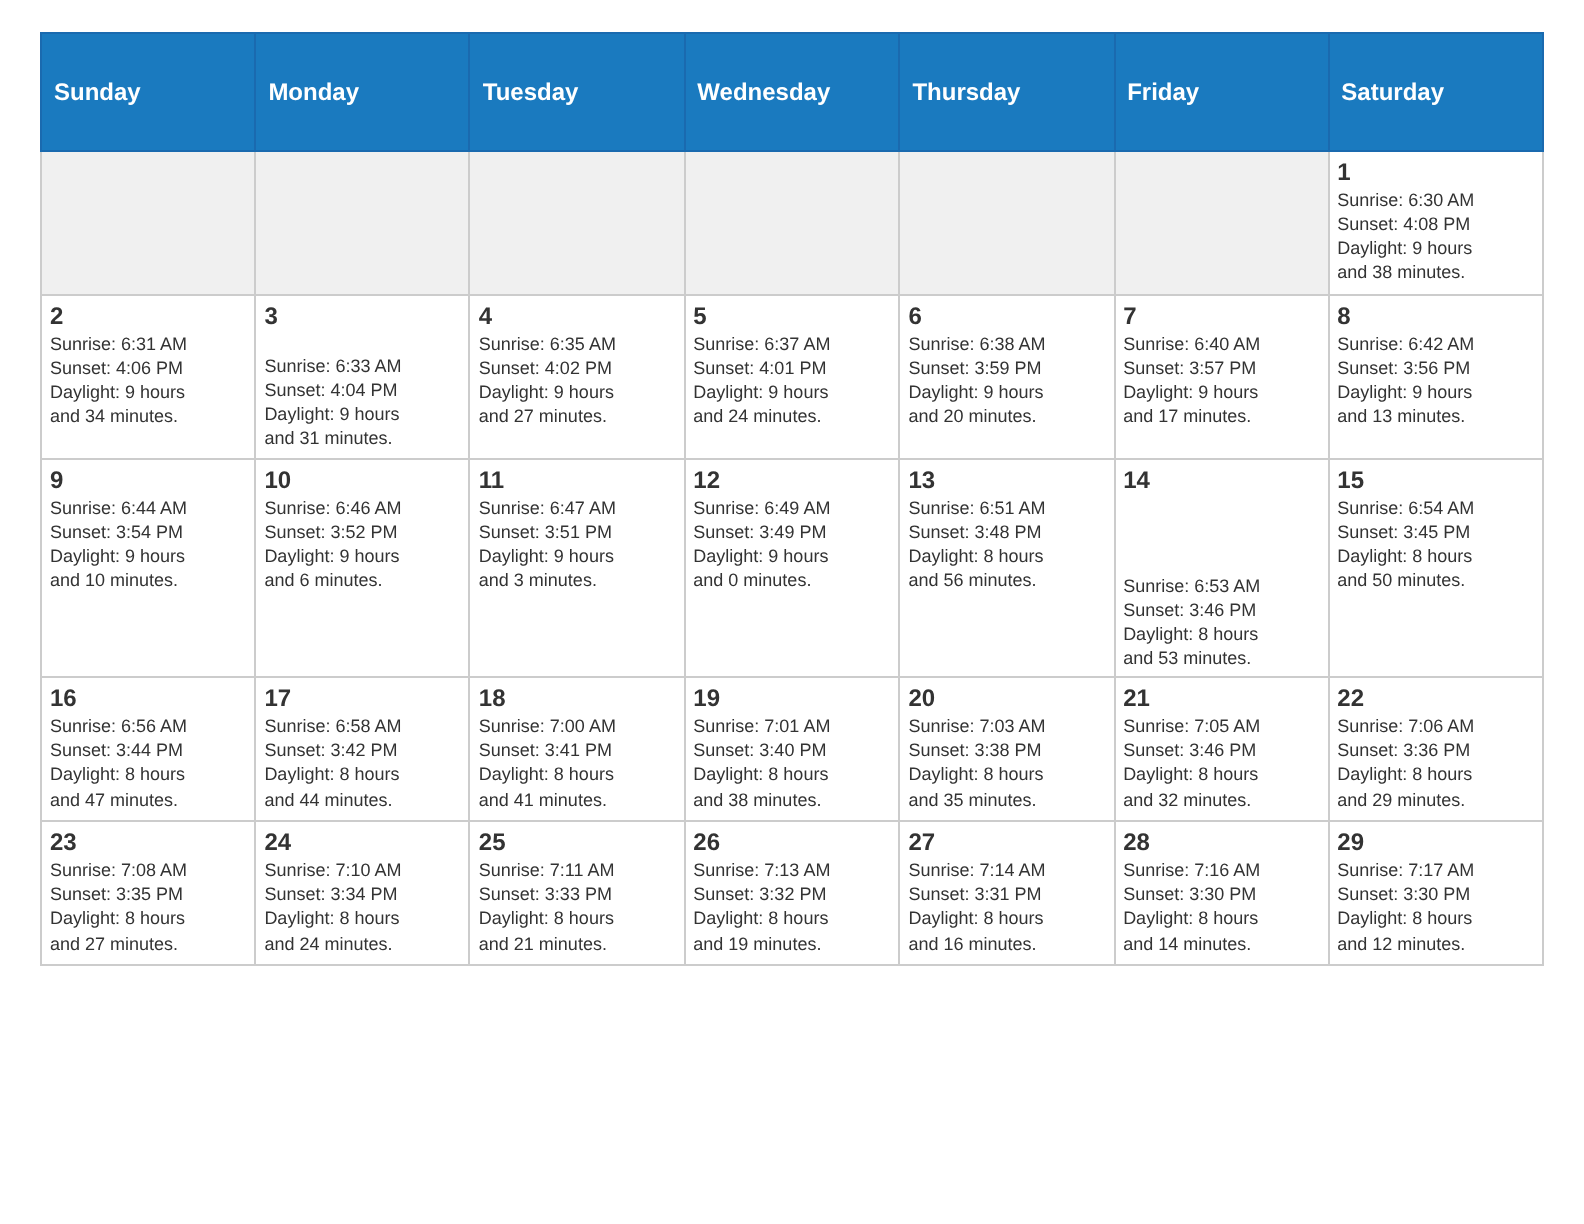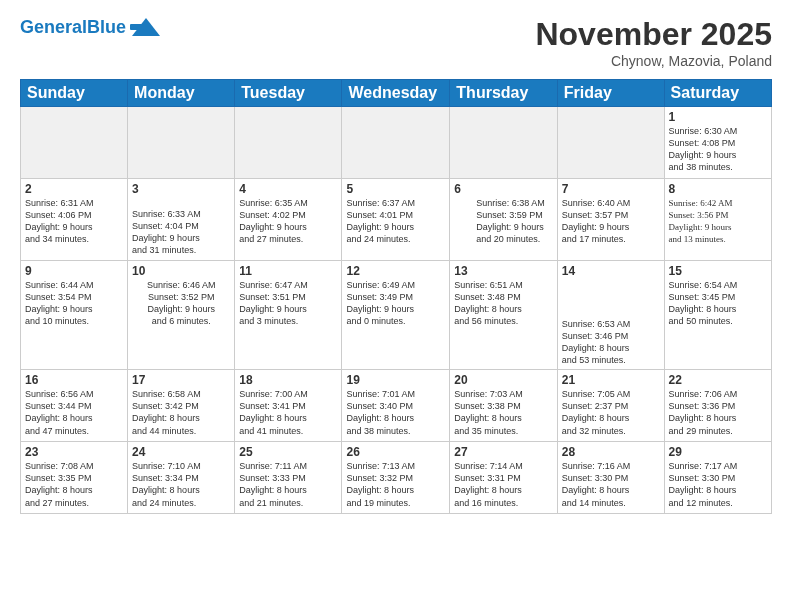--- a/index.html
+++ b/index.html
@@ -49,23 +49,23 @@
       color: #555;
     }
     .calendar {
       width: 100%;
       border-collapse: collapse;
       border: 1px solid #ccc;
     }
     .calendar th {
       background: #1a7abf;
       color: #fff;
-      font-size: 16px;
+      font-size: 12px;
       font-weight: bold;
-      padding: 4px 6px;
+      padding: 22px 6px;
       border: 1px solid #1a6aaf;
       text-align: left;
     }
     .calendar td {
       border: 1px solid #ccc;
       vertical-align: top;
       padding: 3px 4px;
       font-size: 9.5px;
       color: #333;
       background: #fff;
@@ -88,37 +88,20 @@
       line-height: 1.35;
     }
     .last-row td {
       height: 60px;
     }
   </style>
 </head>
 <body>
 
 <div class="page">
-  <div class="header">
-    <div class="logo">
-      <div style="display:flex;align-items:center;gap:4px;">
-        <span class="logo-text">
-          <span>General</span><span style="color:#1a7abf;">Blue</span>
-        </span>
-        <svg width="32" height="22" viewBox="0 0 32 22">
-          <polygon points="16,2 30,20 2,20" fill="#1a7abf"></polygon>
-          <rect x="0" y="8" width="14" height="6" fill="#1a7abf" rx="1"></rect>
-        </svg>
-      </div>
-    </div>
-    <div class="title-block">
-      <div class="month-title">November 2025</div>
-      <div class="subtitle">Chynow, Mazovia, Poland</div>
-    </div>
-  </div>
 
   <table class="calendar">
     <thead>
       <tr>
       <th>Sunday</th>
           <th>Monday</th>
           <th>Tuesday</th>
           <th>Wednesday</th>
           <th>Thursday</th>
           <th>Friday</th>
@@ -165,51 +148,51 @@
           </td>
           <td>
             <span class="day-num">5</span>
             <div class="day-info" style="white-space: pre-line;">Sunrise: 6:37 AM
 Sunset: 4:01 PM
 Daylight: 9 hours
 and 24 minutes.</div>
           </td>
           <td>
             <span class="day-num">6</span>
-            <div class="day-info" style="white-space: pre-line; margin-left: 22px;">Sunrise: 6:38 AM
+            <div class="day-info" style="white-space: pre-line;">Sunrise: 6:38 AM
 Sunset: 3:59 PM
 Daylight: 9 hours
 and 20 minutes.</div>
           </td>
           <td>
             <span class="day-num">7</span>
             <div class="day-info" style="white-space: pre-line;">Sunrise: 6:40 AM
 Sunset: 3:57 PM
 Daylight: 9 hours
 and 17 minutes.</div>
           </td>
           <td>
             <span class="day-num">8</span>
-            <div class="day-info" style="white-space: pre-line; font-family: Liberation Serif, serif;">Sunrise: 6:42 AM
+            <div class="day-info" style="white-space: pre-line;">Sunrise: 6:42 AM
 Sunset: 3:56 PM
 Daylight: 9 hours
 and 13 minutes.</div>
           </td>
         </tr>
         <tr>
           <td>
             <span class="day-num">9</span>
             <div class="day-info" style="white-space: pre-line;">Sunrise: 6:44 AM
 Sunset: 3:54 PM
 Daylight: 9 hours
 and 10 minutes.</div>
           </td>
           <td>
             <span class="day-num">10</span>
-            <div class="day-info" style="white-space: pre-line; text-align: center;">Sunrise: 6:46 AM
+            <div class="day-info" style="white-space: pre-line;">Sunrise: 6:46 AM
 Sunset: 3:52 PM
 Daylight: 9 hours
 and 6 minutes.</div>
           </td>
           <td>
             <span class="day-num">11</span>
             <div class="day-info" style="white-space: pre-line;">Sunrise: 6:47 AM
 Sunset: 3:51 PM
 Daylight: 9 hours
 and 3 minutes.</div>
@@ -275,21 +258,21 @@
           <td>
             <span class="day-num">20</span>
             <div class="day-info" style="white-space: pre-line;">Sunrise: 7:03 AM
 Sunset: 3:38 PM
 Daylight: 8 hours
 and 35 minutes.</div>
           </td>
           <td>
             <span class="day-num">21</span>
             <div class="day-info" style="white-space: pre-line;">Sunrise: 7:05 AM
-Sunset: 2:37 PM
+Sunset: 3:46 PM
 Daylight: 8 hours
 and 32 minutes.</div>
           </td>
           <td>
             <span class="day-num">22</span>
             <div class="day-info" style="white-space: pre-line;">Sunrise: 7:06 AM
 Sunset: 3:36 PM
 Daylight: 8 hours
 and 29 minutes.</div>
           </td>

